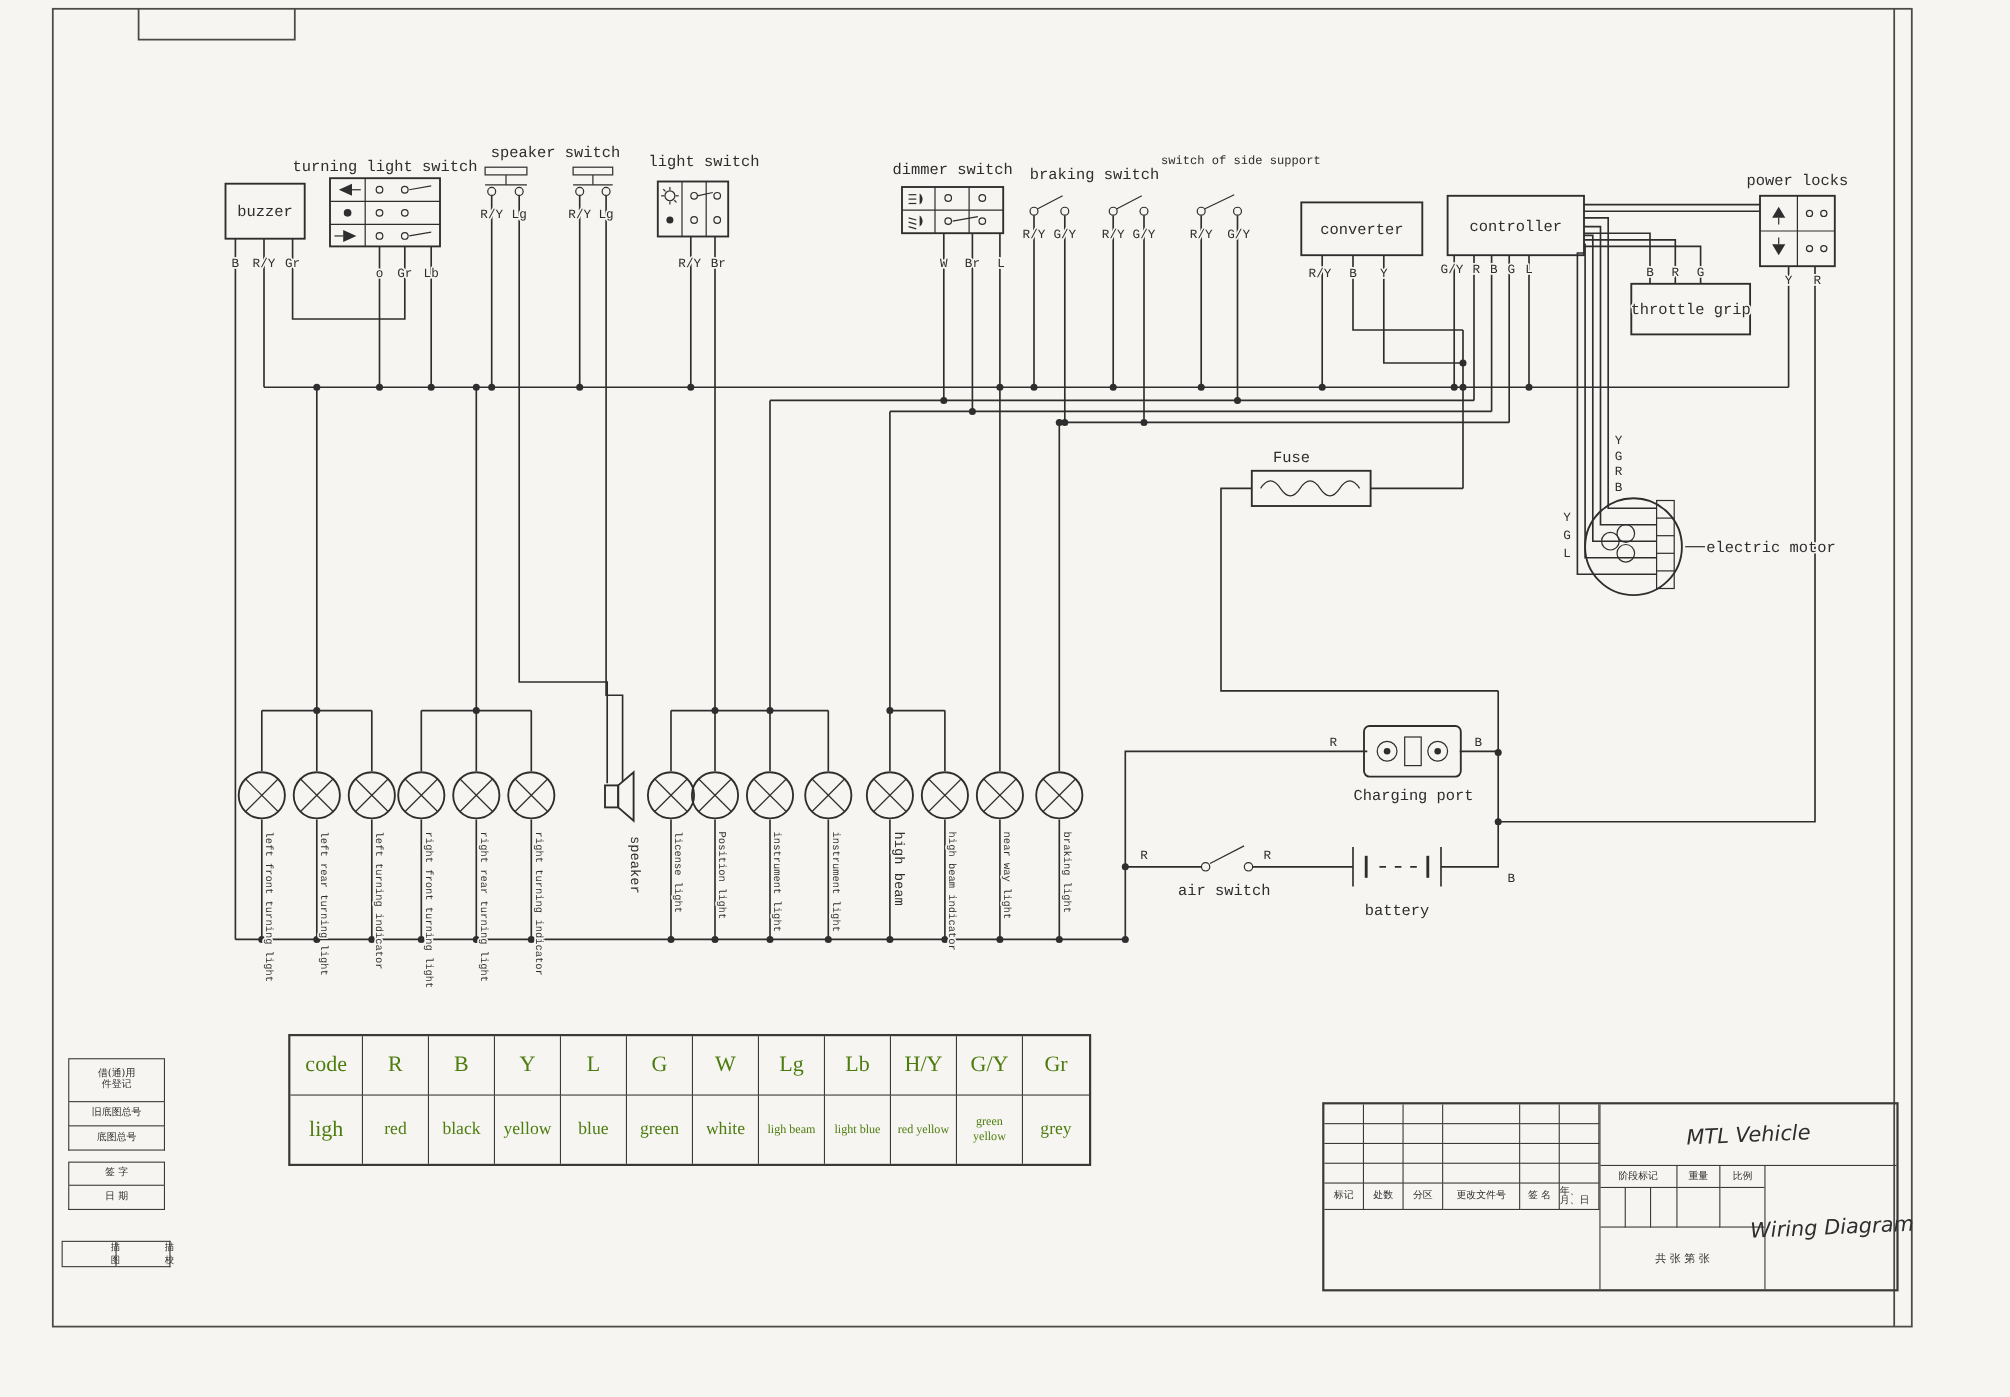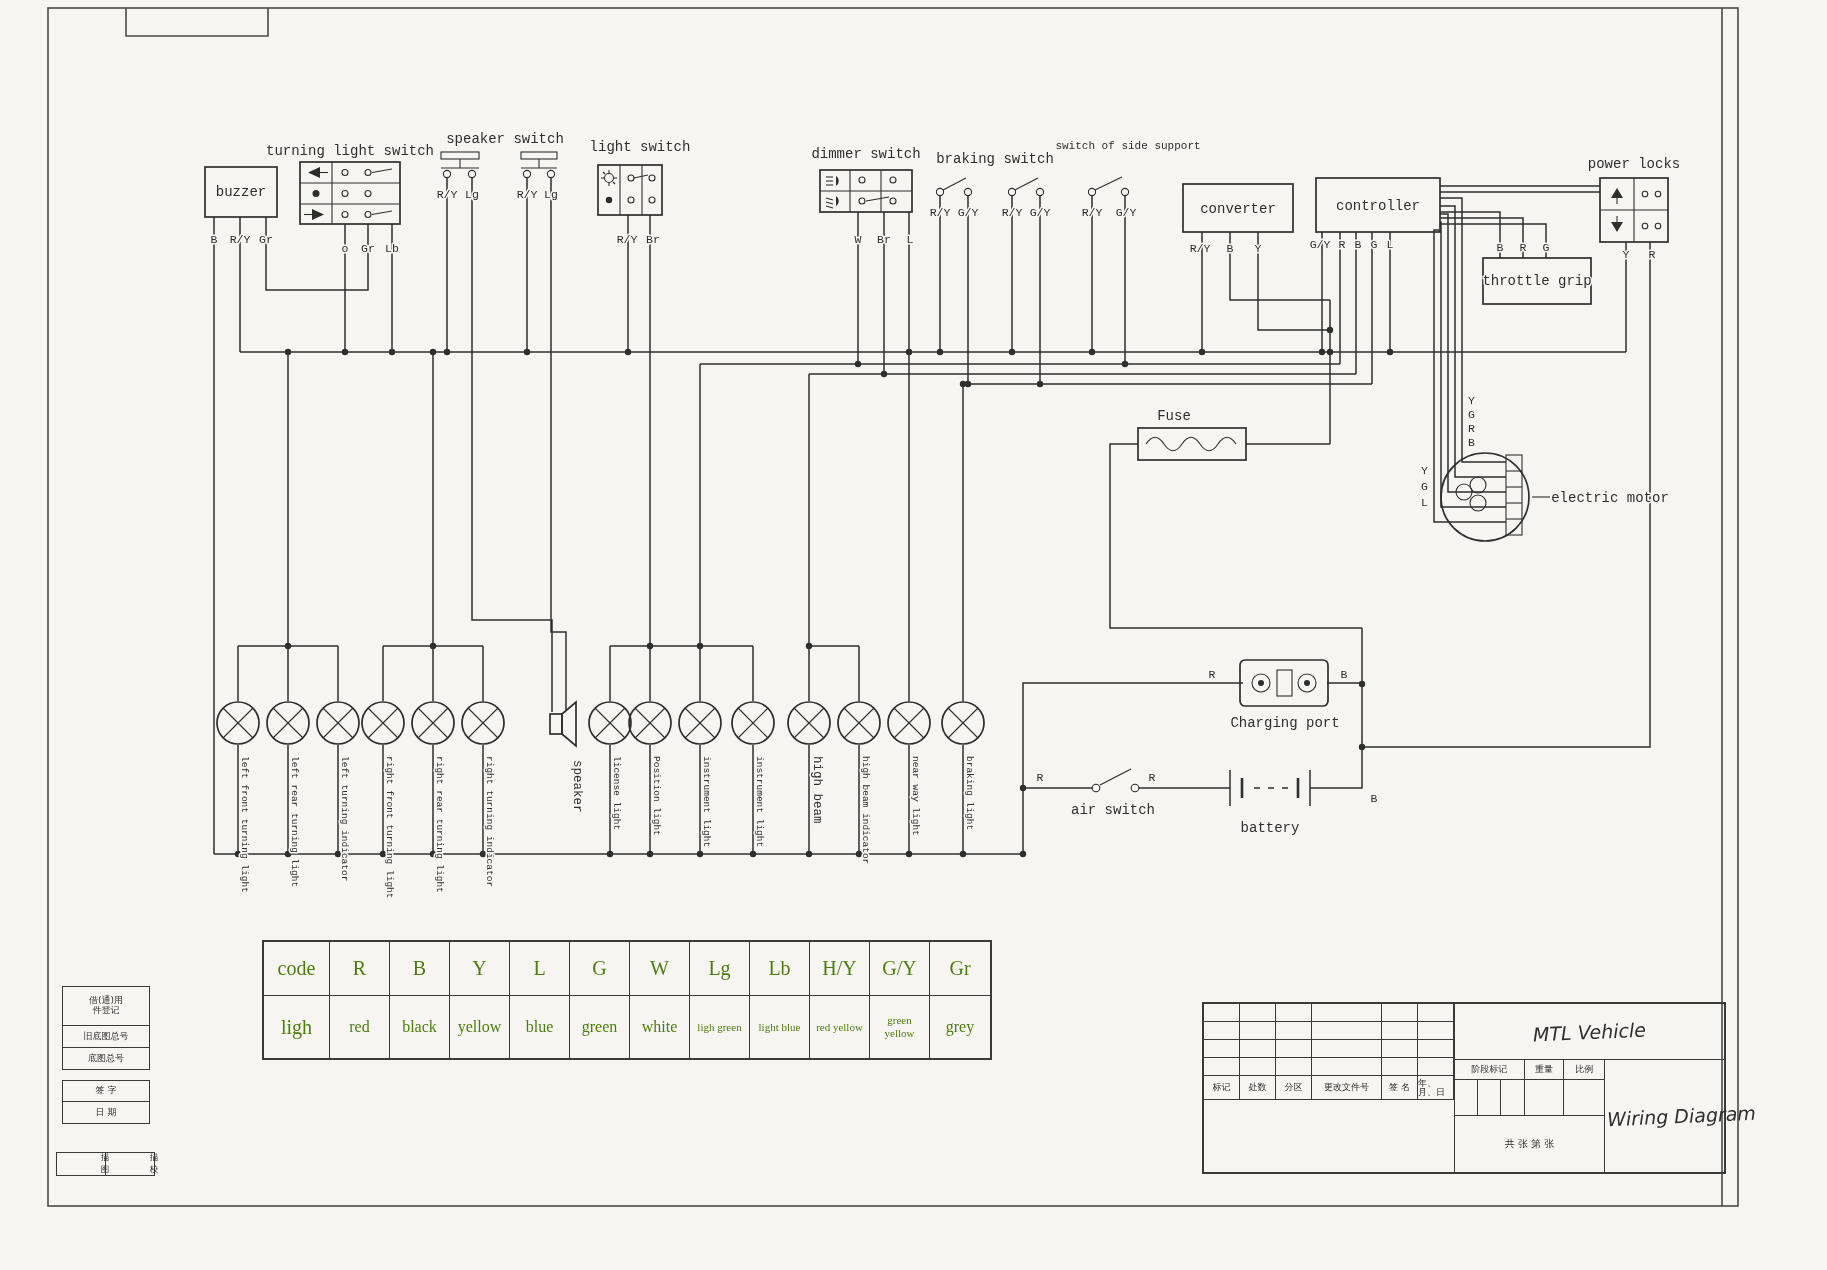--- a/index.html
+++ b/index.html
@@ -44,31 +44,31 @@
   .tb{position:absolute;left:1202px;top:1002px;width:520px;height:168px;border:2px solid #3a3a38;display:flex;color:#2e2e2e;}
   .tb *{box-sizing:border-box;}
   .tb-left{width:250px;display:flex;flex-direction:column;}
   .tb-right{width:270px;border-left:1.6px solid #3a3a38;display:flex;flex-direction:column;}
   .tb-grid{display:grid;grid-template-columns:36px 36px 36px 70px 36px 36px;}
   .tb-c{border-right:1px solid #3a3a38;border-bottom:1px solid #3a3a38;font-size:9px;
     display:flex;align-items:center;justify-content:center;text-align:left;line-height:1;
     font-family:"DejaVu Sans",sans-serif;height:18px;}
   .tb-c.h24{height:24px;}
   .tb-prod{height:56px;border-bottom:1.4px solid #3a3a38;display:flex;align-items:center;justify-content:center;}
-  .tb-mid{display:flex;height:112px;gap:16px;}
+  .tb-mid{display:flex;height:112px;}
   .tb-stage{width:150px;border-right:1.4px solid #3a3a38;display:flex;flex-direction:column;}
   .st-row{display:flex;}
   .st-c{border-right:1px solid #3a3a38;border-bottom:1px solid #3a3a38;font-size:9px;display:flex;align-items:center;justify-content:center;
     font-family:"DejaVu Sans",sans-serif;}
   .tb-wd{width:120px;display:flex;align-items:center;justify-content:center;}
   .hand{font-family:"DejaVu Sans",sans-serif;font-style:italic;font-size:19px;transform:rotate(-2.5deg);white-space:nowrap;}
   .sheetinfo{height:56px;display:flex;align-items:center;justify-content:center;font-size:10px;font-family:"DejaVu Sans",sans-serif;}
 
   
-  .lstrip{position:absolute;color:#2e2e2e;font-family:"DejaVu Sans",sans-serif;margin-top:24px;}
+  .lstrip{position:absolute;color:#2e2e2e;font-family:"DejaVu Sans",sans-serif;}
   .ls-cell{box-sizing:border-box;border:1.3px solid #3a3a38;border-top:none;width:88px;display:flex;align-items:center;justify-content:center;
     font-size:9px;text-align:center;line-height:1.1;}
   .ls-cell.first{border-top:1.3px solid #3a3a38;}
   .ls-row{display:flex;}
   .ls-mini{box-sizing:border-box;border:1.3px solid #3a3a38;border-left:none;height:24px;display:flex;align-items:center;justify-content:center;font-size:8.5px;padding-left:48px;}
   .ls-mini.first{border-left:1.3px solid #3a3a38;}
 </style>
 </head>
 <body>
 
@@ -514,21 +514,21 @@
     <div class="ct-cell">Gr</div>
   </div>
   <div class="ct-row ct-body">
     <div class="ct-cell ct-first">ligh</div>
     <div class="ct-cell">red</div>
     <div class="ct-cell">black</div>
     <div class="ct-cell">yellow</div>
     <div class="ct-cell">blue</div>
     <div class="ct-cell">green</div>
     <div class="ct-cell">white</div>
-    <div class="ct-cell ct-sm">ligh green</div>
+    <div class="ct-cell ct-sm">ligh beam</div>
     <div class="ct-cell ct-sm">light blue</div>
     <div class="ct-cell ct-sm">red yellow</div>
     <div class="ct-cell ct-sm">green yellow</div>
     <div class="ct-cell">grey</div>
   </div>
 </div>
 
 <div class="tb">
   <div class="tb-left">
     <div class="tb-grid">

